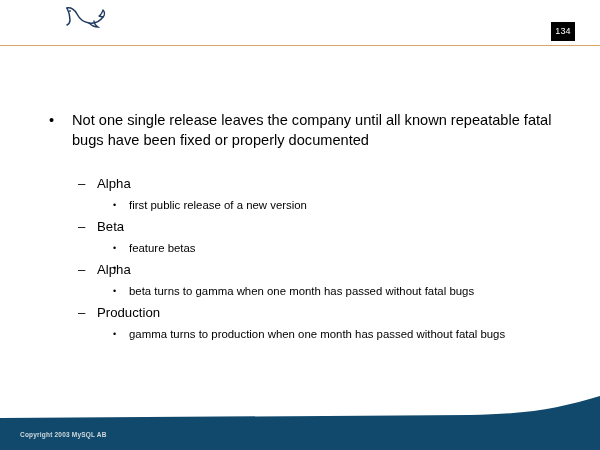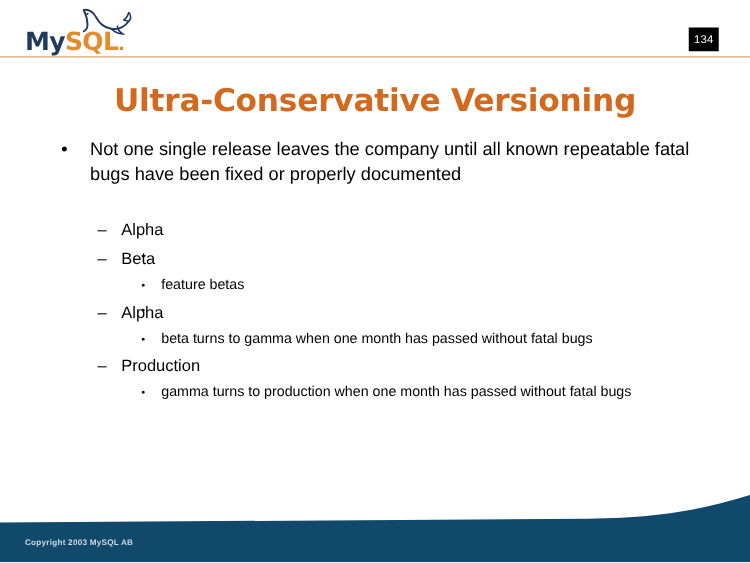--- a/index.html
+++ b/index.html
@@ -192,46 +192,45 @@
     <div id="logo">
       <span class="dolphin">
         <svg width="42" height="22" viewBox="0 0 42 22">
           <path d="M3 2 C7 1 11 4 13 8 C15 12 19 16 25 17 C31 18 36 15 39 11" fill="none" stroke="#1f3a5f" stroke-width="1.5" stroke-linecap="round"></path>
           <path d="M3 2 C5 6 6 10 6 14 C6 16 5 18 3 19" fill="none" stroke="#1f3a5f" stroke-width="1.5" stroke-linecap="round"></path>
           <path d="M25 17 C27 19 30 21 34 21 C31 19 30 17 30 15" fill="none" stroke="#1f3a5f" stroke-width="1.4" stroke-linecap="round"></path>
           <path d="M39 11 C41 9 41 6 39 4 C38 7 37 9 35 10 Z" fill="none" stroke="#1f3a5f" stroke-width="1.3" stroke-linejoin="round"></path>
           <circle cx="6" cy="5" r="0.9" fill="#1f3a5f"></circle>
         </svg>
       </span>
-      <span class="wordmark"><span class="wm-my">My</span><span class="wm-sql">SQL</span><span class="wm-dot">.</span></span>
     </div>
 
 
     <div id="page-badge">134</div>
 
     <div id="header-rule"></div>
   </div>
 
-  <div id="slide-title">Ultra-Conservative Versioning</div>
 
   <div id="body">
 
     <div class="lvl1">
       <span class="marker">•</span>
       <span>Not one single release leaves the company until all known repeatable fatal bugs have been fixed or properly documented</span>
     </div>
 
     <div class="gap-after-intro"></div>
 
     <div class="lvl2">
       <span class="marker">–</span>
       <span>Alpha</span>
     </div>
     <div class="lvl3">
       <span class="marker">•</span>
+      <span>first public release of a new version</span>
     </div>
 
     <div class="lvl2">
       <span class="marker">–</span>
       <span>Beta</span>
     </div>
     <div class="lvl3">
       <span class="marker">•</span>
       <span>feature betas</span>
     </div>

